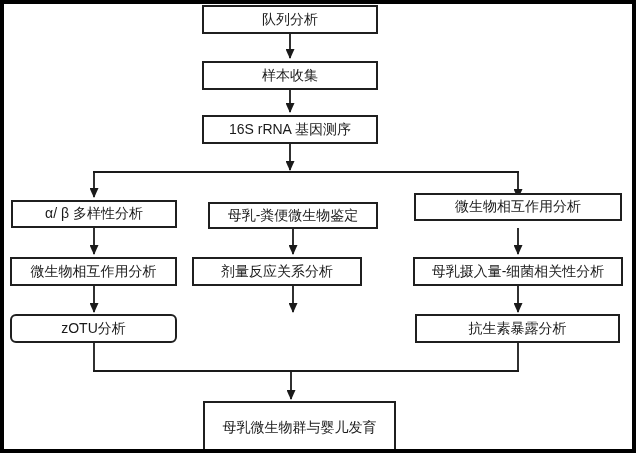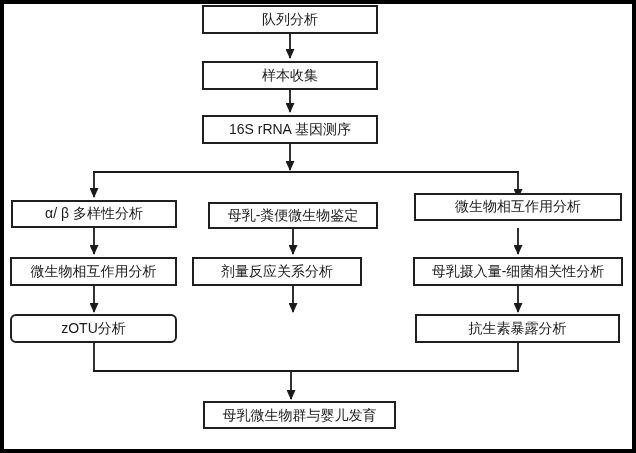--- a/index.html
+++ b/index.html
@@ -87,18 +87,18 @@
 
   <div class="node" style="left:192px;top:257px;width:170px;height:29px;">剂量反应关系分析</div>
 
 
   <div class="node" style="left:414px;top:193px;width:208px;height:28px;">微生物相互作用分析</div>
 
   <div class="node" style="left:413px;top:257px;width:210px;height:29px;">母乳摄入量-细菌相关性分析</div>
 
   <div class="node" style="left:415px;top:314px;width:205px;height:29px;">抗生素暴露分析</div>
 
-  <div class="node two-line" style="left:203px;top:401px;width:193px;height:28px;">
+  <div class="node two-line" style="left:203px;top:401px;width:193px;height:52px;">
     <span>母乳微生物群与婴儿发育</span>
   </div>
 
   <div id="frame"></div>
 </div>
 
 </body></html>

